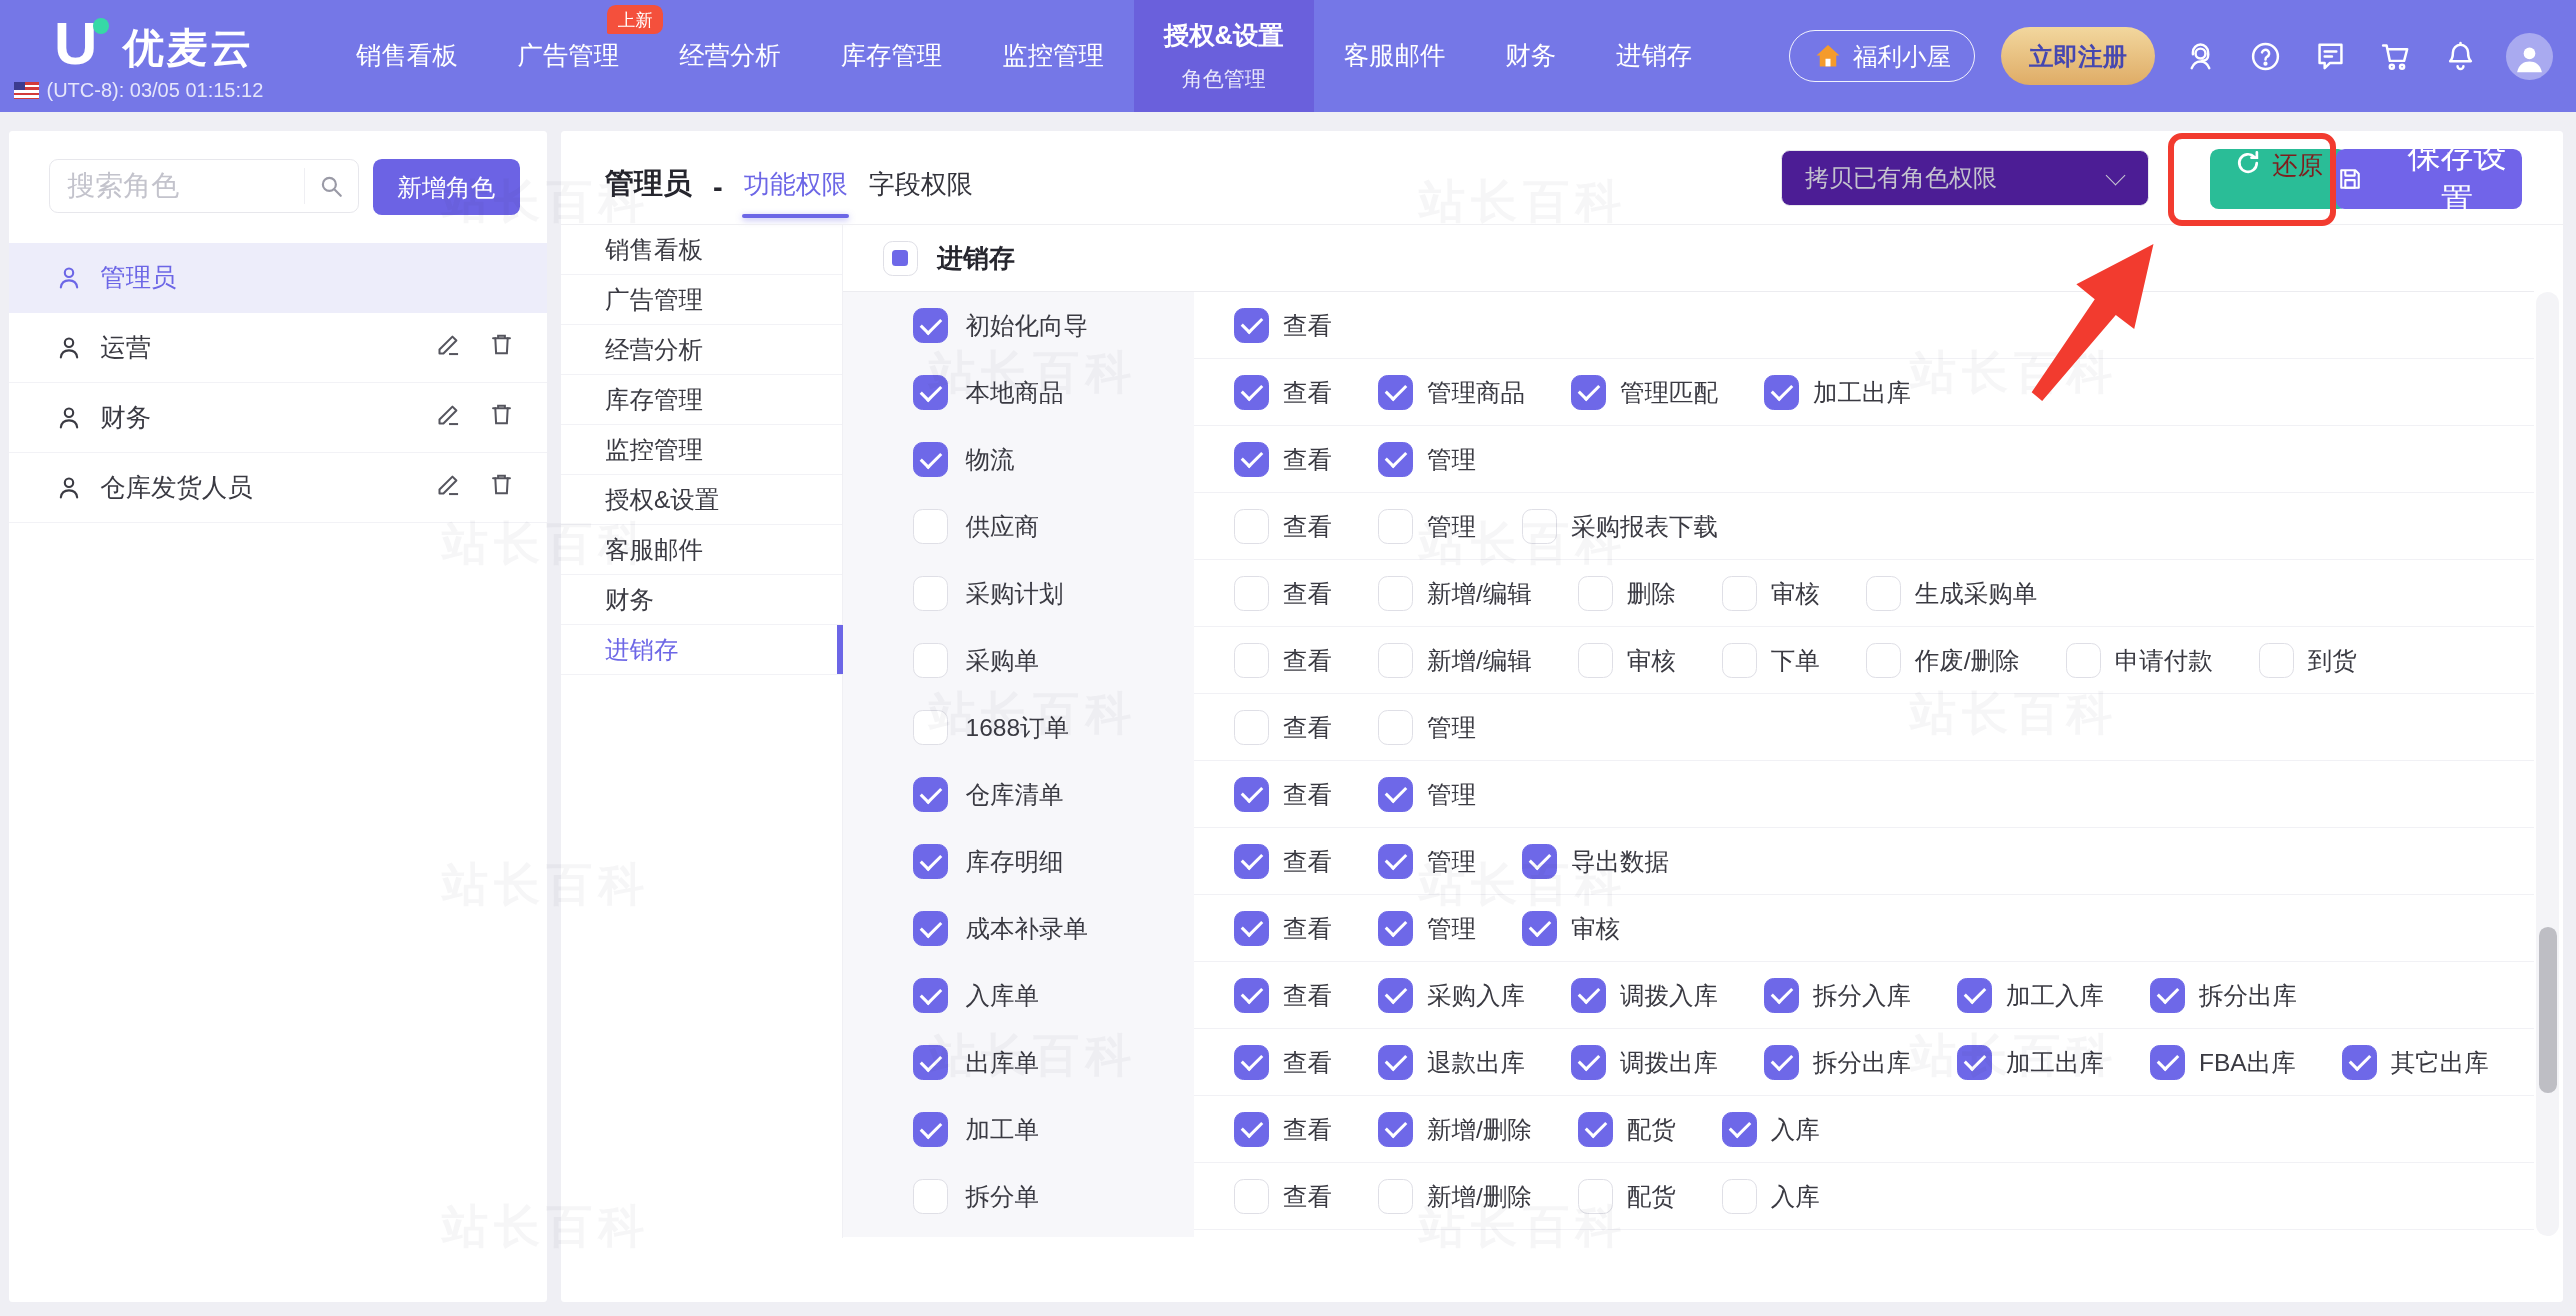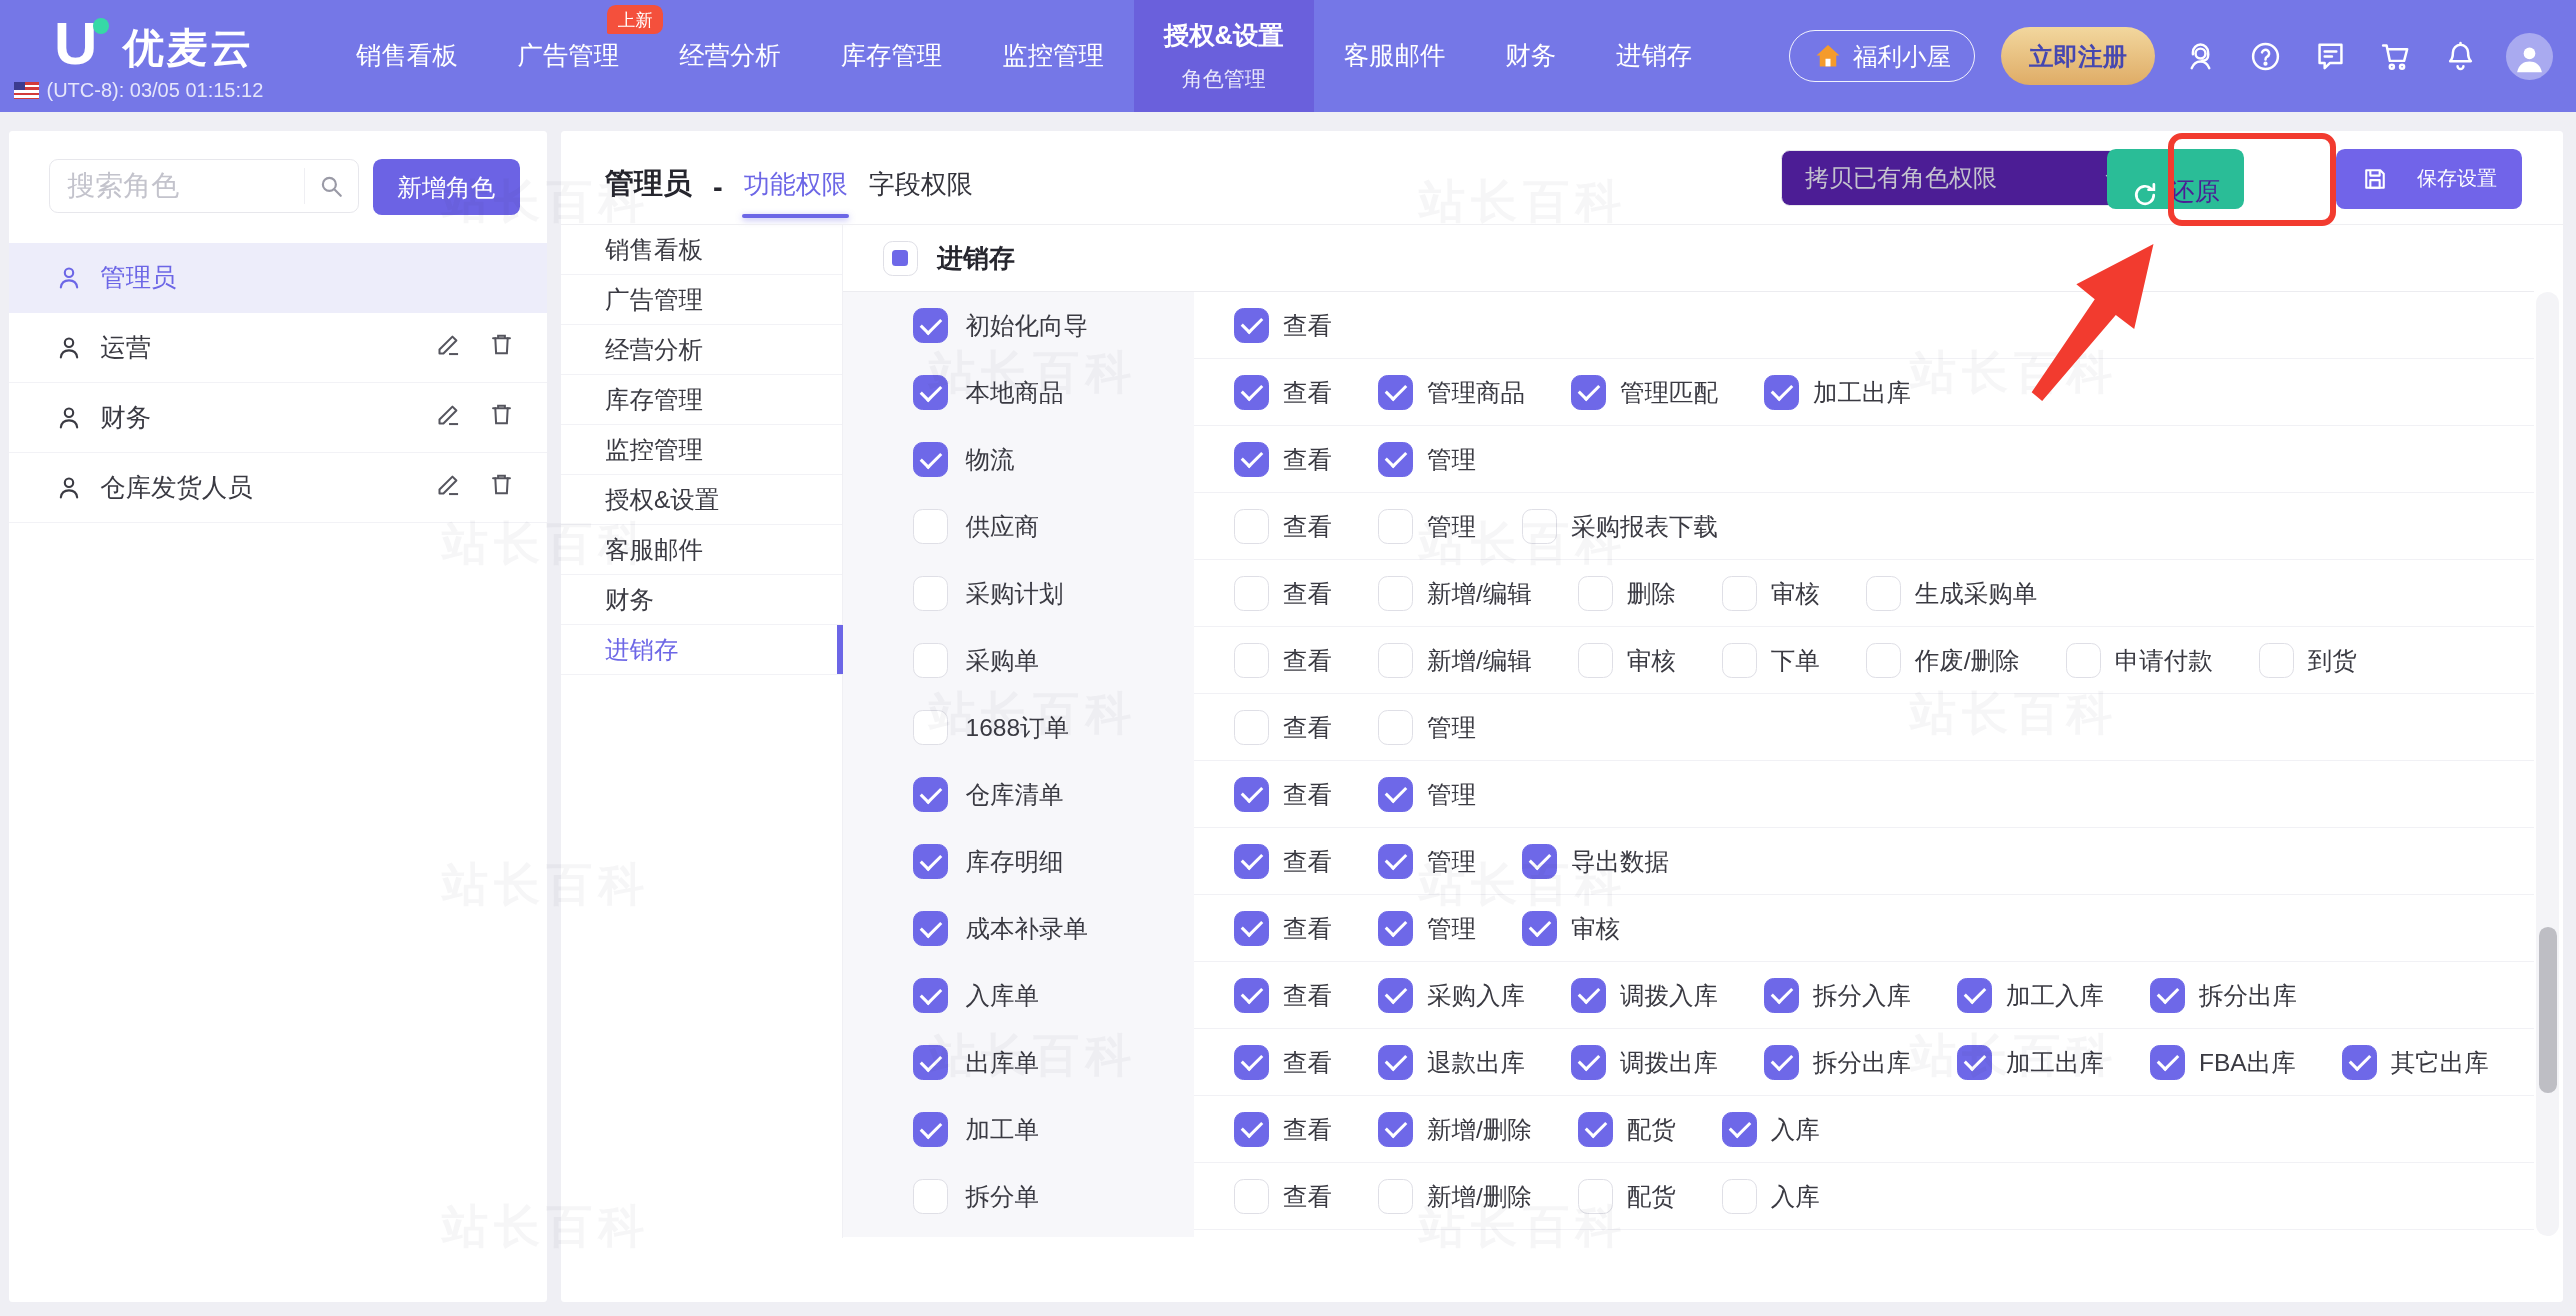--- a/index.html
+++ b/index.html
@@ -64,24 +64,24 @@
   .role-title { font-size:29px; font-weight:bold; color:#26262E; }
   .crumb-dash { font-size:29px; font-weight:bold; color:#26262E; }
   .perm-tab { font-size:26px; color:#33333B; position:relative; cursor:pointer; padding-bottom:1.8px; }
   .perm-tab.active { color:#6C66E6; }
   .perm-tab.active::after { content:''; position:absolute; left:-1.8px; right:-1.8px; bottom:-14px; height:4.4px;
                             border-radius:2.6px; background:#6C66E6; box-shadow:0 1.8px 6.1px rgba(108,102,230,.5); }
   .copy-select { position:absolute; left:1220px; top:19px; width:368px; height:56px; border:1.8px solid #E8E8EE; border-radius:8.8px;
                  display:flex; align-items:center; justify-content:space-between; padding:0 23px; color:#C4C4CE; font-size:24px; cursor:pointer; background:#4c1d95; }
   .chev { width:14px; height:14px; border-left:1.8px solid #C8C8D2; border-bottom:1.8px solid #C8C8D2;
           transform:rotate(-45deg) translateY(-3.5px); flex:none; }
-  .restore-btn { position:absolute; left:1546px; top:17.5px; width:137px; height:60px; background:#2ABD97; border:none; border-radius:8.8px;
-                 color:#4c1d95; font-size:25.4px; display:flex; align-items:flex-end; justify-content:center; gap:10.5px; cursor:pointer; font-family:inherit; }
+  .restore-btn { position:absolute; left:1649px; top:17.5px; width:137px; height:60px; background:#2ABD97; border:none; border-radius:8.8px;
+                 color:#7f1d1d; font-size:25.4px; display:flex; align-items:flex-start; justify-content:center; gap:10.5px; cursor:pointer; font-family:inherit; }
   .save-btn { position:absolute; left:1775px; top:17.5px; width:186px; height:60px; background:#7164E9; border:none; border-radius:8.8px;
-              color:#fff; font-size:20px; display:flex; align-items:center; justify-content:center; gap:28px; cursor:pointer; font-family:inherit; }
+              color:#fff; font-size:33px; display:flex; align-items:center; justify-content:center; gap:28px; cursor:pointer; font-family:inherit; }
   .btn-ic { width:28px; height:28px; flex:none; }
   .toolbar-divider { position:absolute; left:0; top:93px; width:100%; height:0.9px; background:#EFEFF2; }
 
   .module-col { position:absolute; left:0; top:94px; width:282px; height:1013px; border-right:0.9px solid #F0F0F4; }
   .module-item { height:50px; display:flex; align-items:center; padding-left:44px; font-size:24.5px; color:#3A3A42;
                  border-bottom:0.9px solid #F2F2F6; position:relative; cursor:pointer; }
   .module-item.active { color:#6C66E6; }
   .module-item.active::after { content:''; position:absolute; right:-0.9px; top:0; bottom:0; width:6.1px; background:#6C66E6; }
 
   .group-header { position:absolute; left:282px; top:94px; height:67px; display:flex; align-items:center; padding-left:40px; gap:19px; }

